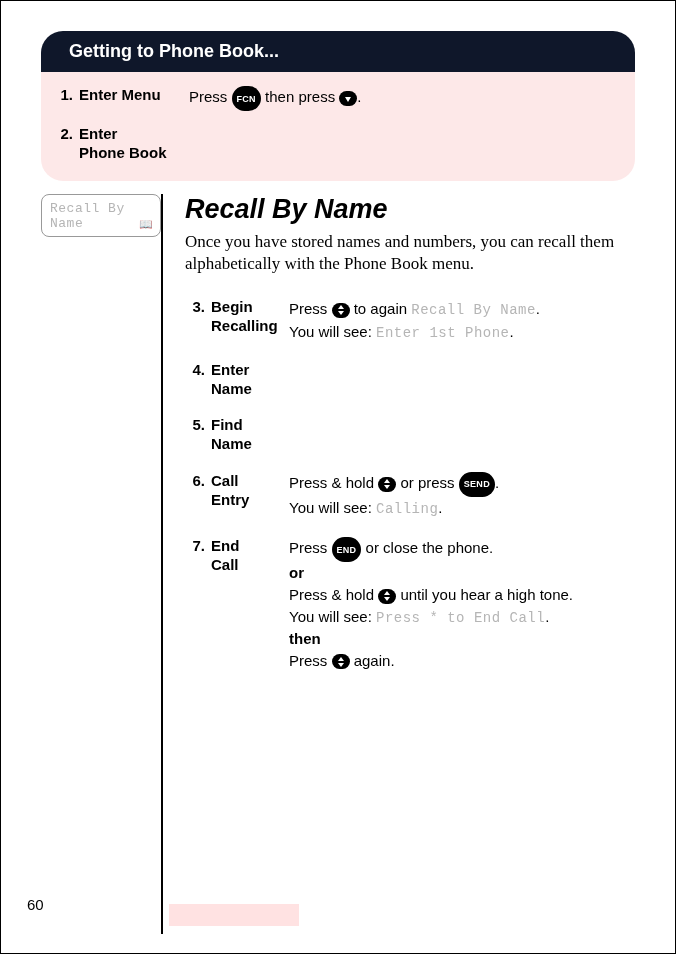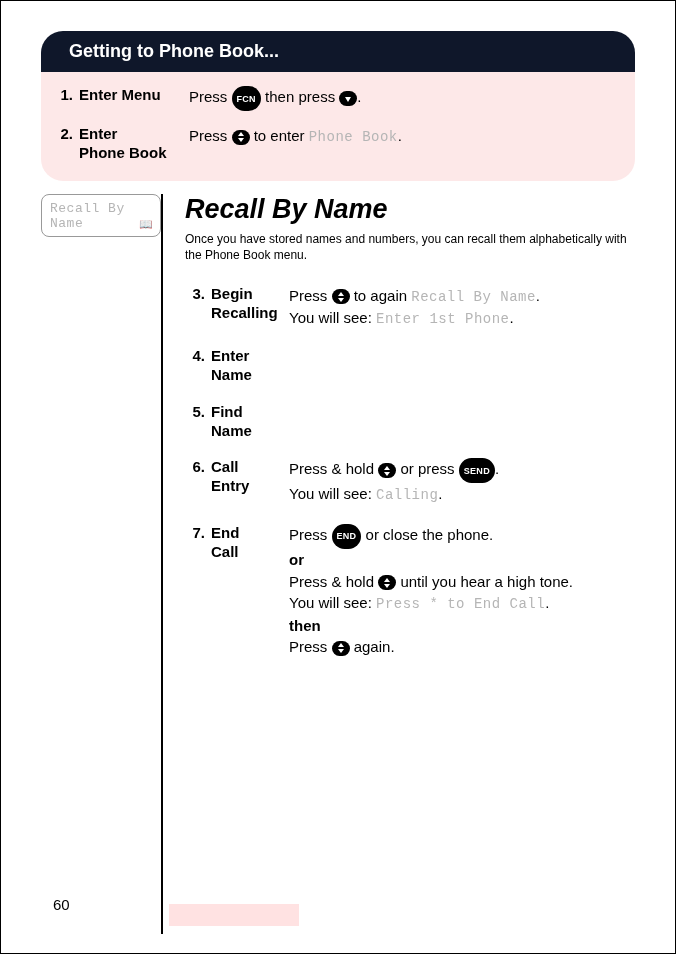--- a/index.html
+++ b/index.html
@@ -96,22 +96,22 @@
 
     
     .section-title {
       font-style: italic;
       font-weight: 800;
       font-size: 27px;
       margin-bottom: 6px;
       font-family: "Helvetica Neue", Arial, sans-serif;
     }
     .section-intro {
-      font-size: 12px;
-      font-family: Liberation Sans, sans-serif;
+      font-size: 17px;
+      font-family: Liberation Serif, serif;
       line-height: 1.35;
       margin-bottom: 22px;
     }
 
     
     .step-row {
       display: flex;
       align-items: flex-start;
       margin-bottom: 18px;
     }
@@ -160,21 +160,21 @@
     .keypill.glyph {
       padding: 0 2px;
       min-width: 18px;
       height: 15px;
       font-size: 11px;
     }
     .keypill svg { display: block; }
 
     .page-number {
       position: absolute;
-      left: 52px;
+      left: 26px;
       bottom: 40px;
       font-size: 15px;
     }
     .footer-redact {
       position: absolute;
       bottom: 27px;
       left: 168px;
       width: 130px;
       height: 22px;
       background: #ffe2e2;
@@ -198,28 +198,20 @@
           </span><span>.</span>
       </div>
     </div>
 
     <div class="gt-row">
       <div class="gt-num">2.</div>
       <div class="gt-label">
         <span>Enter</span><br>
         <span>Phone Book</span>
       </div>
-      <div class="gt-desc">
-        <span>Press </span><span class="keypill glyph">
-            <svg width="10" height="12" viewBox="0 0 10 12">
-              <polygon points="2,5 8,5 5,1" fill="#fff"></polygon>
-              <polygon points="2,7 8,7 5,11" fill="#fff"></polygon>
-            </svg>
-          </span><span> to enter </span><span class="mono">Phone Book</span><span>.</span>
-      </div>
     </div>
 
   </div>
 </div>
 
 <div class="main">
   <div class="left-col">
     <div class="display-box">
       <div>Recall By</div>
       <div>Name</div>

